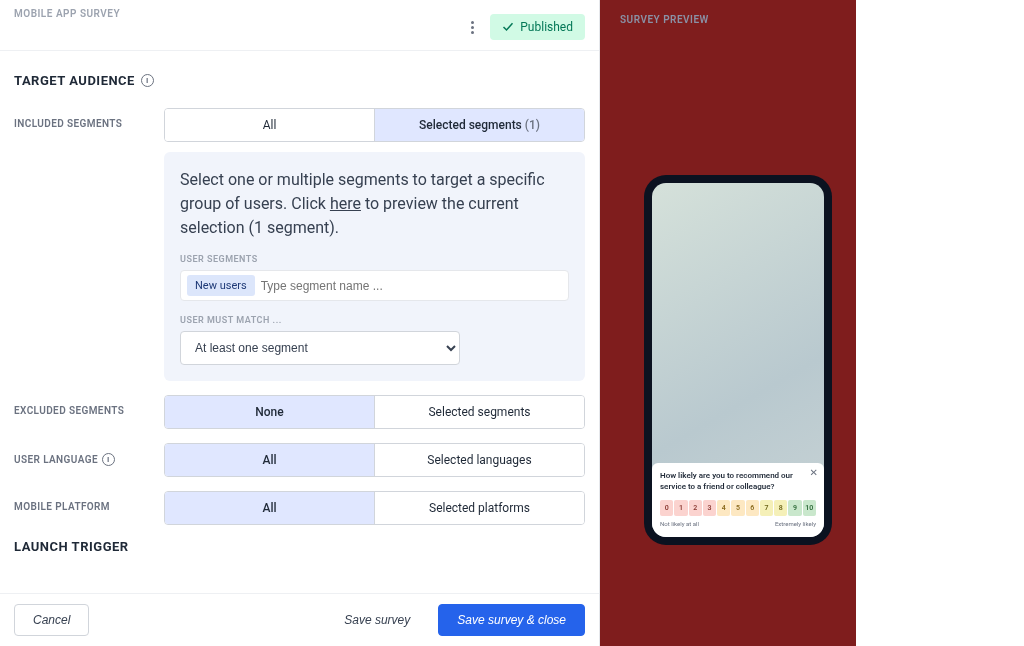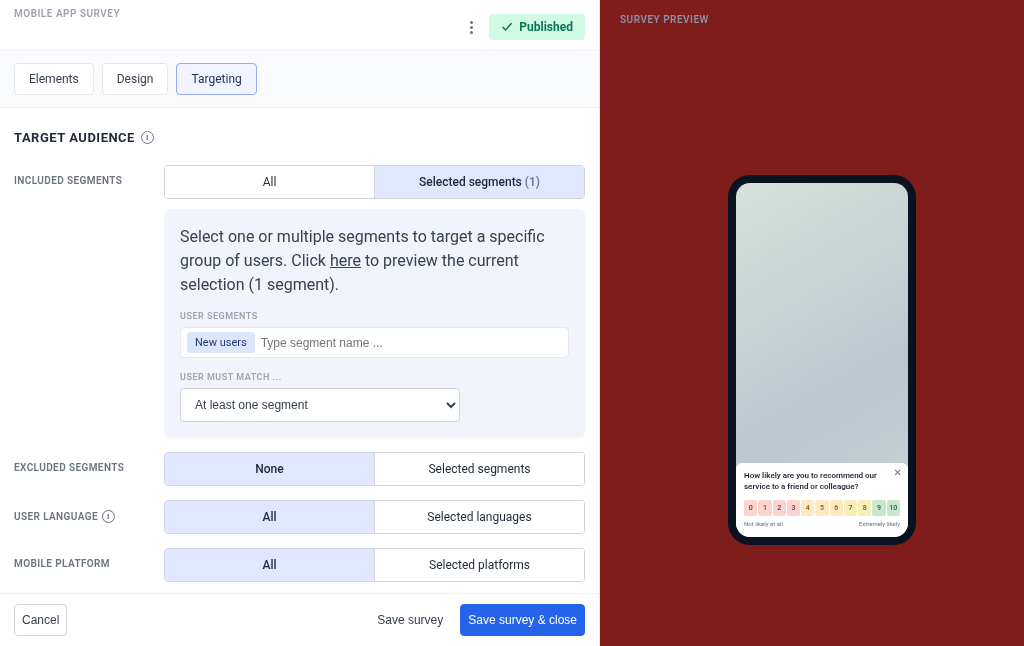--- a/index.html
+++ b/index.html
@@ -1,27 +1,27 @@
 <!DOCTYPE html>
 <html><head>
 <meta charset="utf-8">
 <style>
   * { box-sizing: border-box; margin: 0; padding: 0; }
   body { font-family: -apple-system, BlinkMacSystemFont, "Segoe UI", Roboto, sans-serif; font-size: 13px; color: #1f2937; background: #fff; }
-  .app { display: flex; height: 646px; width: 1024px; overflow: hidden; }
+  .app { display: flex; height: 646px; width: 856px; overflow: hidden; }
 
   
   .editor { flex: 0 0 600px; display: flex; flex-direction: column; border-right: 1px solid #e5e7eb; }
   .editor-header { padding: 8px 14px 10px; border-bottom: 1px solid #eef0f3; display: flex; align-items: flex-start; justify-content: space-between; }
   .crumb { font-size: 10px; letter-spacing: .5px; color: #9ca3af; font-weight: 600; text-transform: uppercase; }
   .title { font-size: 20px; font-weight: 700; margin-top: 4px; }
   .header-right { display: flex; align-items: center; gap: 10px; margin-top: 6px; }
   .kebab { width: 16px; height: 24px; display: flex; flex-direction: column; justify-content: center; align-items: center; gap: 2px; cursor: pointer; }
   .kebab span { width: 3px; height: 3px; background: #6b7280; border-radius: 50%; }
-  .status-badge { background: #d1fae5; color: #047857; padding: 6px 12px; border-radius: 4px; font-size: 12px; display: flex; align-items: center; gap: 6px; font-weight: 700; }
+  .status-badge { background: #d1fae5; color: #047857; padding: 6px 12px; border-radius: 4px; font-size: 12px; display: flex; align-items: center; gap: 6px; font-weight: 400; }
   .status-badge svg { width: 12px; height: 12px; }
 
   .tabs-row { display: flex; gap: 8px; padding: 12px 14px; border-bottom: 1px solid #eef0f3; background: #fafbfc; }
   .tab { padding: 8px 14px; border: 1px solid #e5e7eb; border-radius: 4px; background: #fff; font-size: 12px; color: #374151; cursor: pointer; }
   .tab.active { border-color: #93a8ff; background: #f2f5ff; color: #1d2b5c; }
 
   .scroll { flex: 1; overflow-y: auto; padding: 22px 14px 10px; position: relative; }
   
   .scroll::-webkit-scrollbar { width: 6px; }
   .scroll::-webkit-scrollbar-thumb { background: #d1d5db; border-radius: 3px; }
@@ -43,21 +43,21 @@
   .panel-text { font-size: 16px; color: #374151; line-height: 1.5; }
   .panel-text .link { text-decoration: underline; cursor: pointer; }
   .mini-label { font-size: 9px; letter-spacing: .5px; color: #9ca3af; font-weight: 600; text-transform: uppercase; margin-top: 14px; margin-bottom: 6px; }
   .chip-input { display: flex; align-items: center; gap: 6px; background: #fff; border: 1px solid #e5e7eb; border-radius: 4px; padding: 4px 6px; }
   .chip { background: #dce6fb; color: #1f3a77; padding: 4px 8px; font-size: 11px; border-radius: 3px; }
   .chip-input input { border: none; outline: none; font-size: 12px; flex: 1; color: #6b7280; background: transparent; }
   .select { width: 280px; padding: 8px 10px; border: 1px solid #d1d5db; border-radius: 4px; background: #fff; font-size: 12px; color: #374151; }
 
   .footer { border-top: 1px solid #eef0f3; padding: 10px 14px; display: flex; align-items: center; gap: 10px; }
   .footer .spacer { flex: 1; }
-  .btn { padding: 8px 7px; border: 1px solid #d1d5db; border-radius: 4px; background: #fff; font-size: 12px; cursor: pointer; color: #374151; }
+  .btn { padding: 8px 18px; border: 1px solid #d1d5db; border-radius: 4px; background: #fff; font-size: 12px; cursor: pointer; color: #374151; font-style: italic; }
   .btn-text { border: none; background: none; }
   .btn-primary { background: #2563eb; border-color: #2563eb; color: #fff; font-weight: 500; }
 
   
   .preview { flex: 1; background: #7f1d1d; padding: 14px 0 0 20px; overflow: hidden; }
   .preview-label { font-size: 10px; letter-spacing: .5px; color: #8a91a5; font-weight: 600; text-transform: uppercase; }
   .phone { width: 188px; height: 370px; background: #0b1220; border-radius: 22px; padding: 8px; margin: 150px auto 0; }
   .phone-screen { width: 100%; height: 100%; background: linear-gradient(150deg, #d5e1da 0%, #b9c9cf 60%, #c8d3d5 100%); border-radius: 14px; display: flex; flex-direction: column; justify-content: flex-end; overflow: hidden; }
   .survey-card { background: #fff; border-top-left-radius: 6px; border-top-right-radius: 6px; padding: 8px 8px 10px; position: relative; }
   .survey-close { position: absolute; top: 4px; right: 6px; font-size: 10px; color: #6b7280; cursor: pointer; }
@@ -87,25 +87,20 @@
           </div>
         <div class="status-badge">
           <svg viewBox="0 0 16 16">
               <path fill="none" stroke="#047857" stroke-width="2" d="M2 8l4 4 8-9"></path>
             </svg>
           <span>Published</span>
         </div>
       </div>
     </div>
 
-    <div class="tabs-row">
-      <div class="tab">Elements</div>
-      <div class="tab">Design</div>
-      <div class="tab active">Targeting</div>
-    </div>
 
     <div class="scroll">
       <div class="section-title">
         <span>TARGET AUDIENCE</span>
         <span class="info-icon">i</span>
       </div>
 
       <div class="row">
         <div class="row-label">INCLUDED SEGMENTS</div>
         <div class="row-content">

